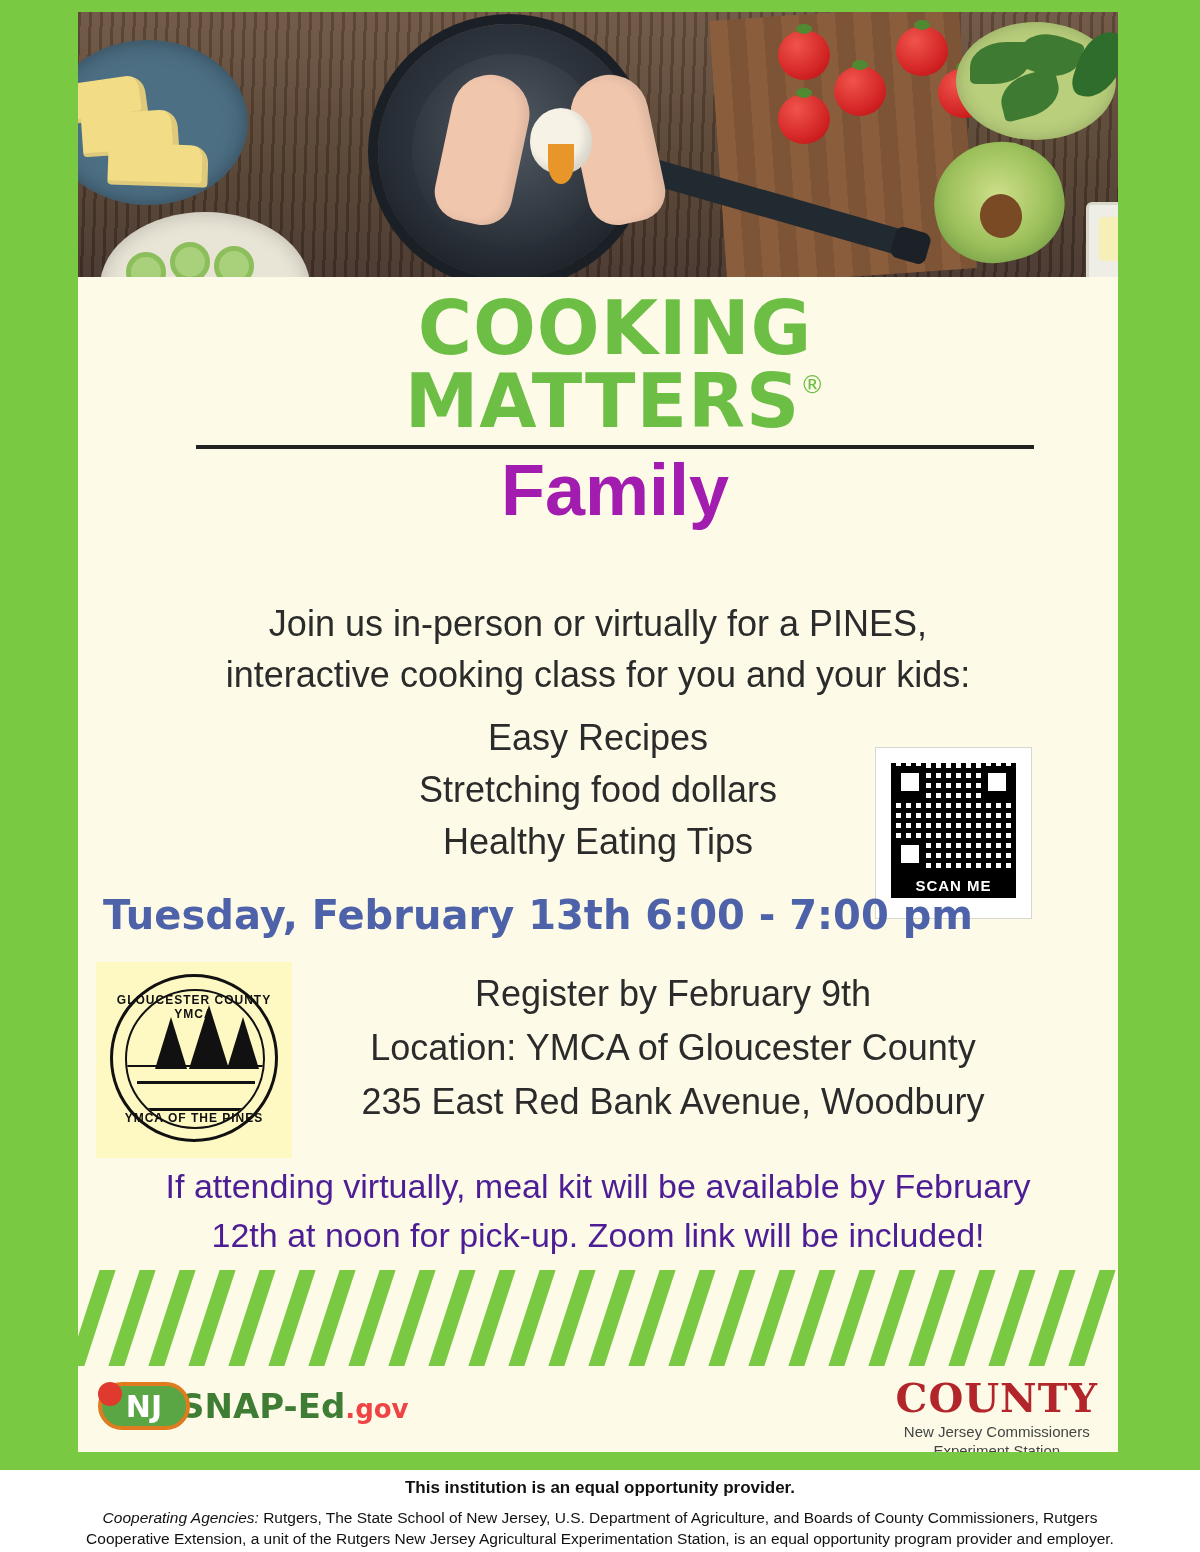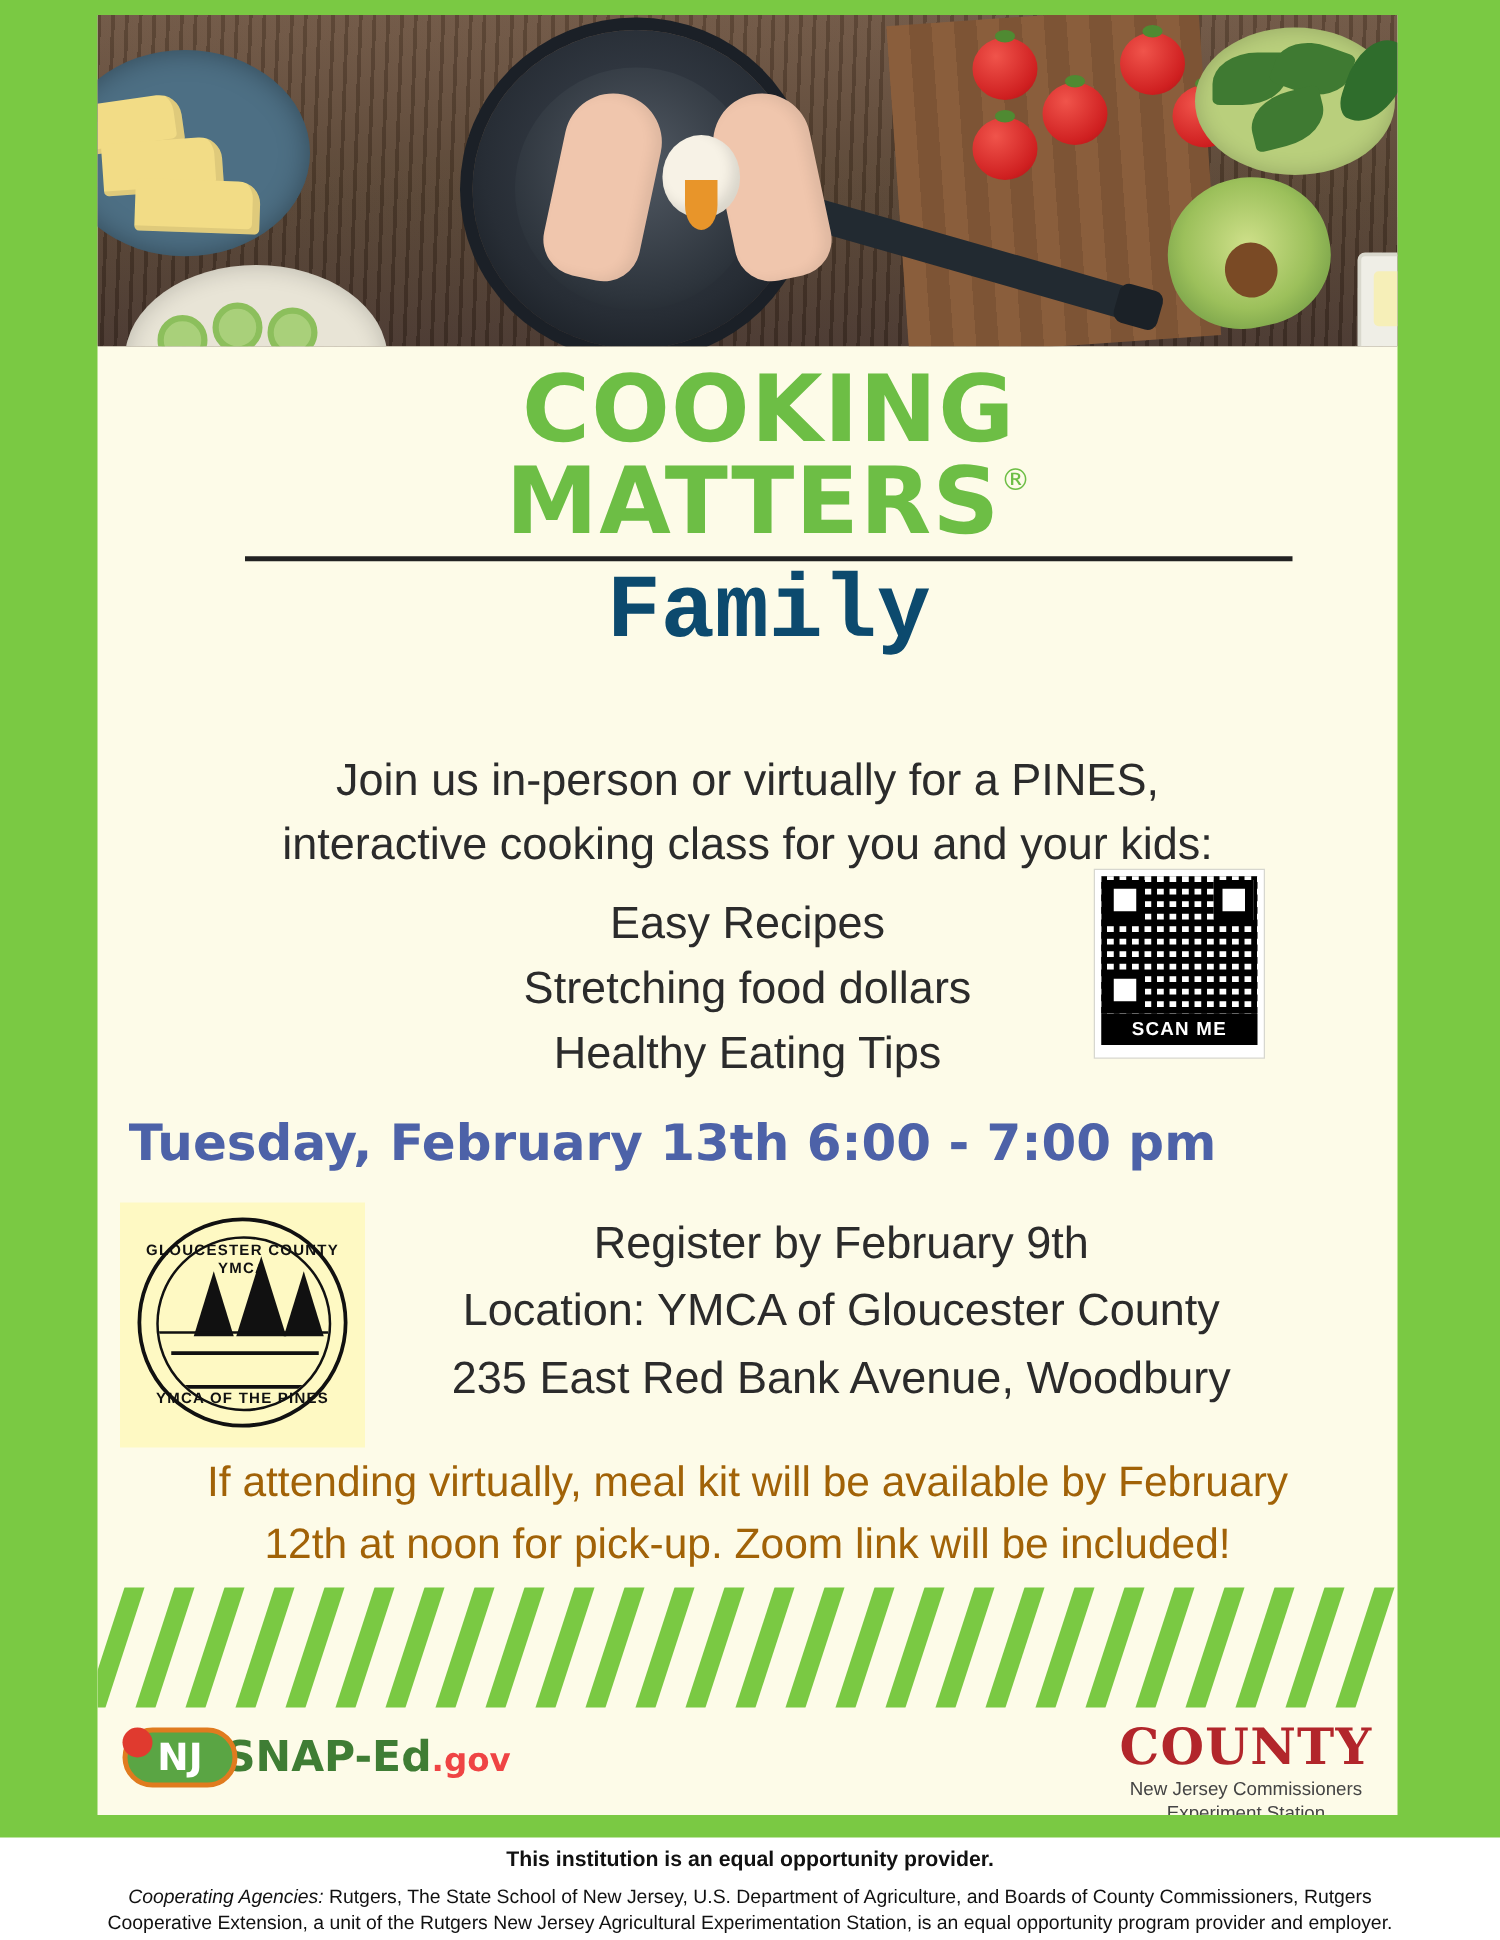--- a/index.html
+++ b/index.html
@@ -256,24 +256,24 @@
     vertical-align: 34px;
     font-weight: normal;
   }
   .rule {
     width: 838px;
     height: 4px;
     background: #222;
     margin: 8px auto 0 auto;
   }
   .title-sub {
-    font-family: Liberation Mono, monospace;
+    font-family: Liberation Sans, sans-serif;
     font-weight: bold;
     font-size: 72px;
-    color: #0c4a6e;
+    color: #a21caf;
     margin-top: 4px;
     line-height: 1.05;
   }
 
   
   .intro {
     position: absolute;
     left: 0; top: 586px;
     width: 1040px;
     text-align: center;
@@ -288,26 +288,26 @@
     text-align: center;
     font-size: 36px;
     line-height: 1.45;
     color: #2b2b2b;
   }
 
   
   .qr-wrap {
     position: absolute;
     left: 798px;
-    top: 684px;
+    top: 736px;
     width: 125px;
     height: 140px;
     background: #ffffff;
     box-shadow: 0 0 0 1px #d7d7cf;
-    padding: 5px;
+    padding: 15px;
   }
   .qr {
     width: 125px;
     height: 110px;
     background-color: #fff;
     background-image:
       repeating-linear-gradient(90deg, #000 0 5px, transparent 5px 10px),
       repeating-linear-gradient(0deg, #000 0 5px, transparent 5px 10px);
     background-size: 10px 10px, 10px 10px;
     background-blend-mode: multiply;
@@ -420,21 +420,21 @@
   .ymca-text-top { top: 16px; }
   .ymca-text-bottom { bottom: 14px; }
 
   .virtual-note {
     position: absolute;
     left: 20px; top: 1150px;
     width: 1000px;
     text-align: center;
     font-size: 34px;
     line-height: 1.45;
-    color: #a16207;
+    color: #4c1d95;
   }
 
   
   .slashes {
     position: absolute;
     left: 0;
     top: 1258px;
     width: 1040px;
     height: 96px;
     overflow: hidden;

